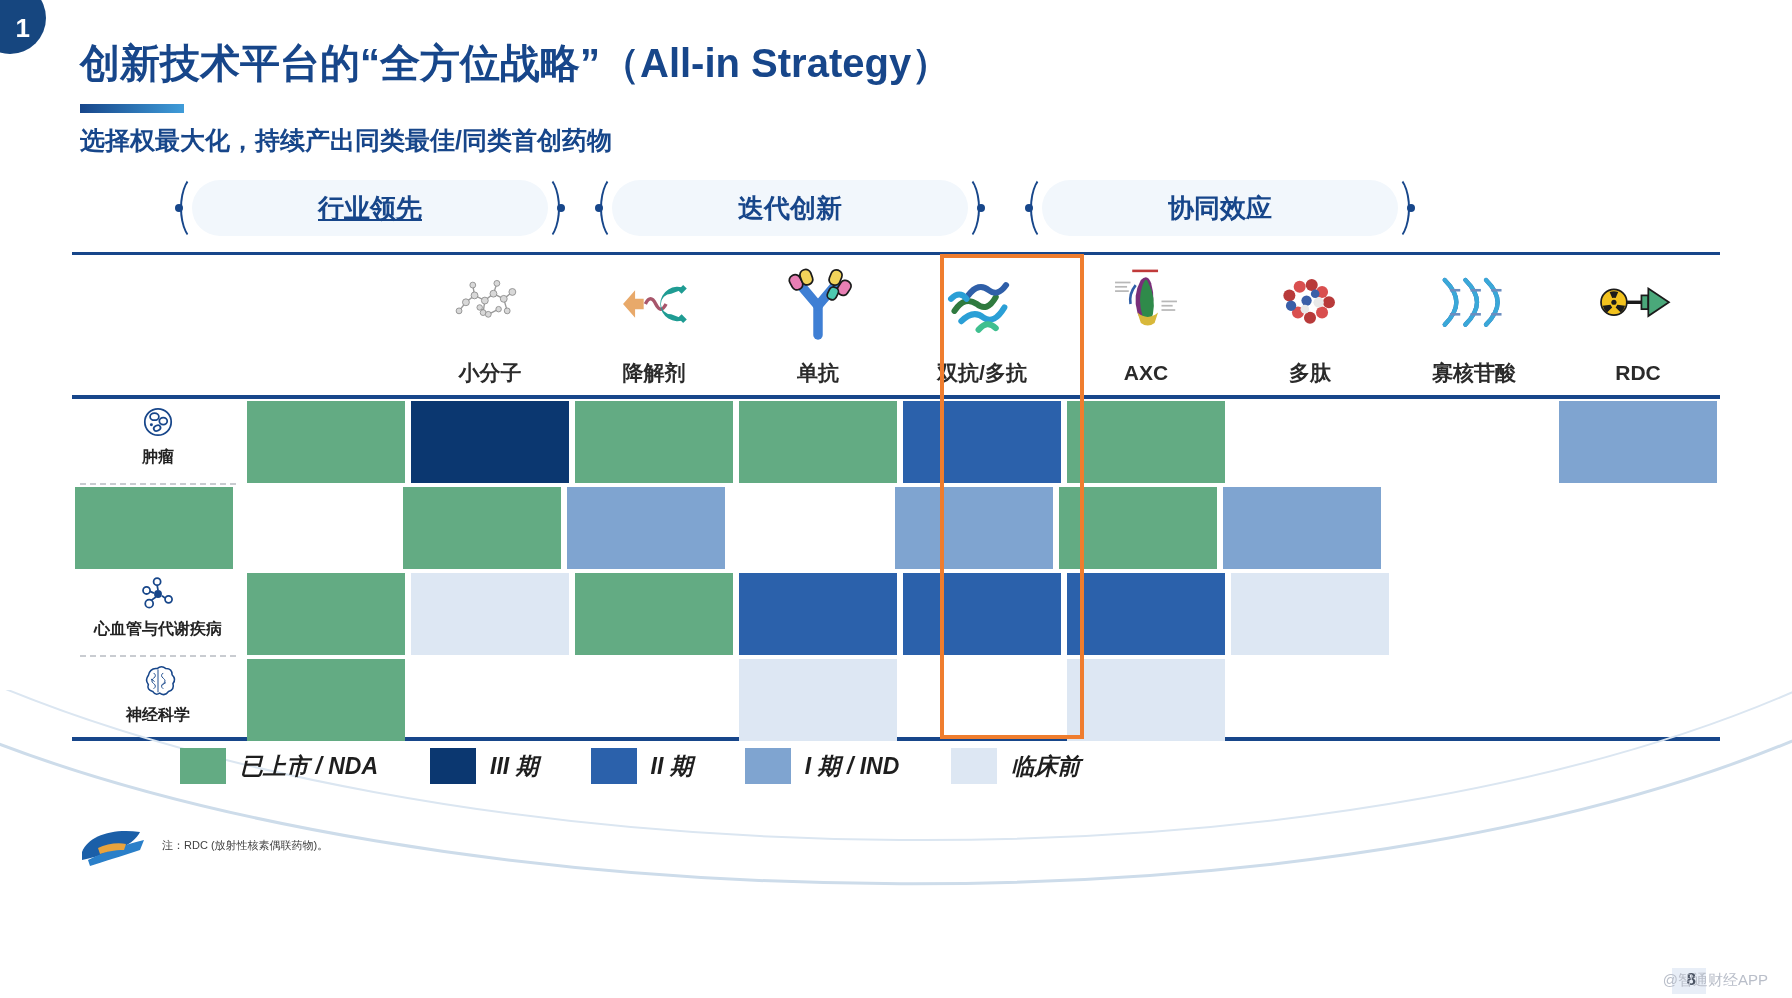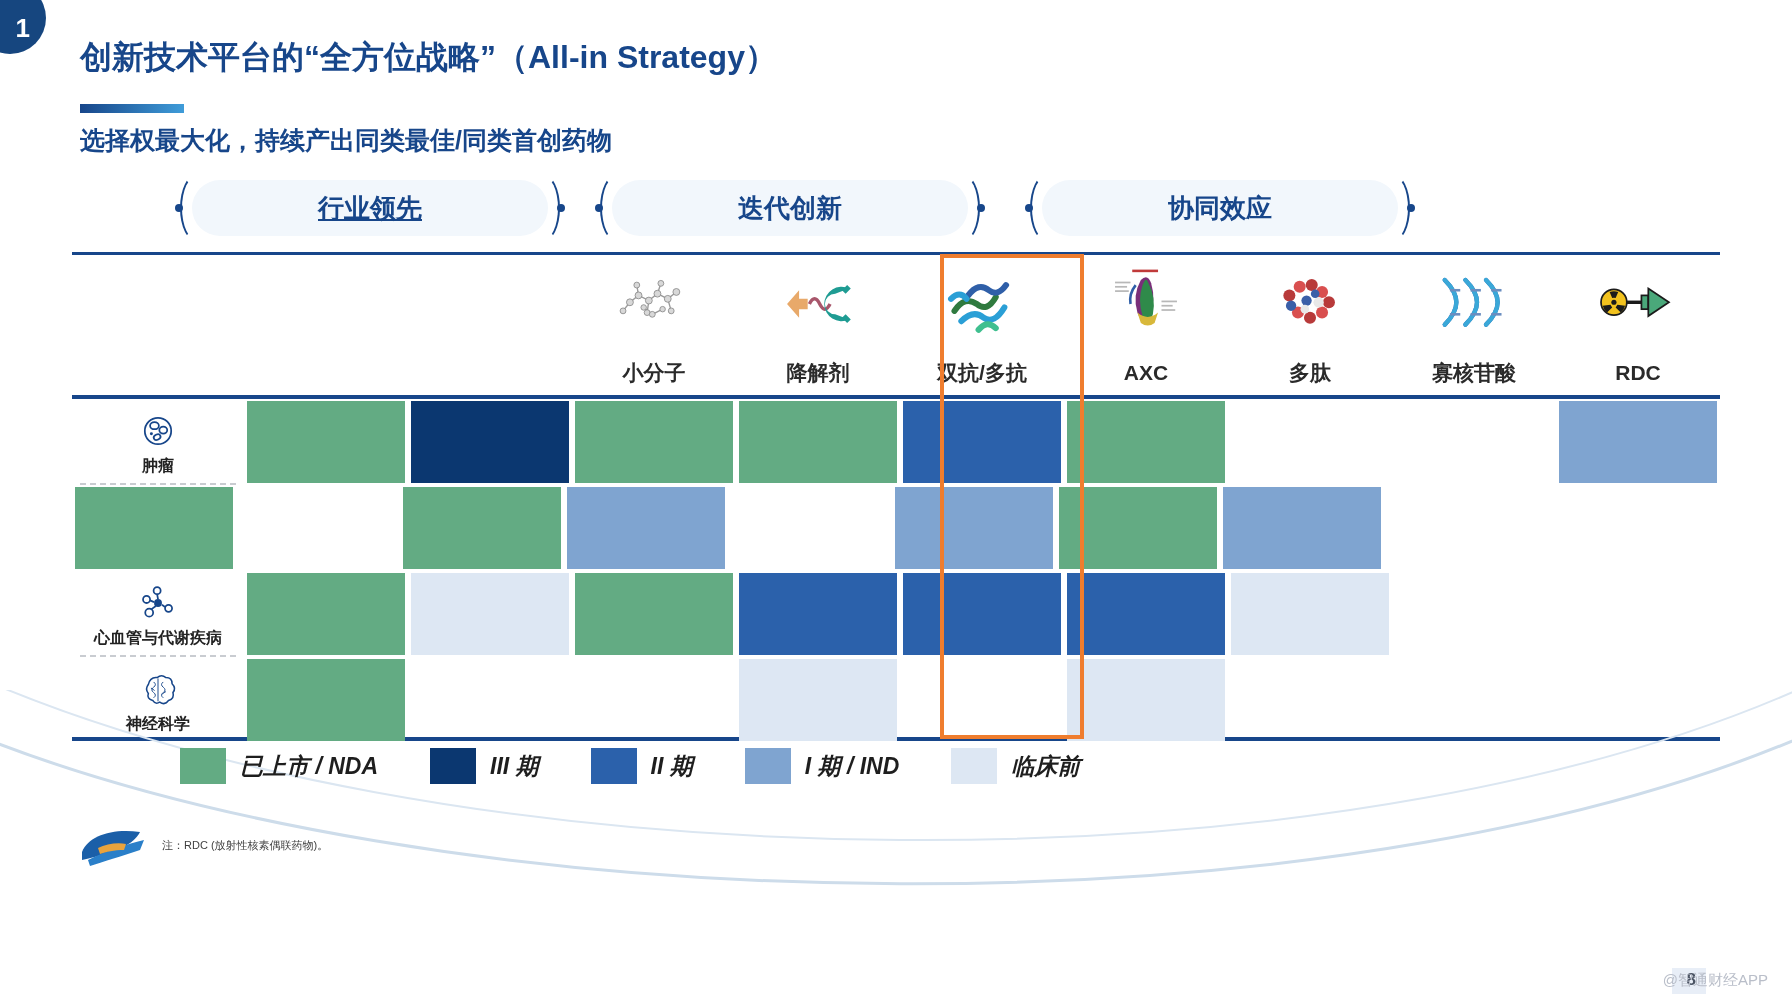--- a/index.html
+++ b/index.html
@@ -24,21 +24,21 @@
     display: flex;
     align-items: flex-end;
     justify-content: flex-end;
     padding: 0 16px 10px 0;
   }
 
   
   .title {
     position: absolute;
     left: 80px; top: 36px;
-    font-size: 32px;
+    font-size: 40px;
     font-weight: bold;
     color: #17468a;
     letter-spacing: 0px;
     white-space: nowrap;
   }
   .title-rule {
     position: absolute;
     left: 80px; top: 104px;
     width: 104px; height: 9px;
     background: linear-gradient(90deg, #17468a 0%, #3f9cd9 100%);
@@ -107,21 +107,21 @@
   .icon-slot { height: 96px; display: flex; align-items: center; justify-content: center; }
   .col-label {
     font-size: 21px; font-weight: bold; color: #2a2a2a;
     height: 42px; line-height: 42px; white-space: nowrap;
   }
 
   .body-rows { position: absolute; left: 0; top: 147px; width: 1648px; }
   .grid-row { display: flex; height: 86px; position: relative; }
   .rowhead {
     width: 172px; display: flex; flex-direction: column;
-    align-items: center; justify-content: center; position: relative; font-family: Liberation Serif, serif;
+    align-items: center; position: relative; font-family: Liberation Serif, serif;
   }
   .rowhead .r-icon { height: 46px; display:flex; align-items:center; justify-content:center; }
   .rowhead .r-label {
     font-size: 16px; font-weight: bold; color: #222; white-space: nowrap; margin-top: 2px;
   }
   .grid-row .dash {
     position: absolute; left: 8px; bottom: 0; width: 156px;
     border-top: 2px dashed #c9ccd1;
   }
   .cell { width: 164px; position: relative; }
@@ -249,20 +249,37 @@
         <path d="M40 50 q6 -12 12 0 q6 12 12 0" stroke="#a8566b" stroke-width="4" fill="none"></path>
         <path d="M86 32 a20 20 0 1 0 0 36 L70 62 a10 10 0 1 1 0 -24 Z" fill="#1f9c93"></path>
         <path d="M80 36 L86 30 M80 64 L86 70" stroke="#1f9c93" stroke-width="6"></path>
           </svg>
         </div>
         <div class="col-label">降解剂</div>
       </div>
       <div class="head-cell">
         <div class="icon-slot">
           <svg viewBox="0 0 100 100" width="86" height="86">
+            <g stroke="#1b1b1b" stroke-width="2.5">
+        <path d="M50 52 L50 86" stroke="#3f7fd4" stroke-width="11" stroke-linecap="round"></path>
+        <path d="M50 52 L28 26" stroke="#3f7fd4" stroke-width="11" stroke-linecap="round"></path>
+        <path d="M50 52 L72 26" stroke="#3f7fd4" stroke-width="11" stroke-linecap="round"></path>
+            </g>
+        <rect x="18" y="16" width="13" height="18" rx="6" fill="#e87fb4" stroke="#1b1b1b" stroke-width="2" transform="rotate(-28 24 25)"></rect>
+        <rect x="30" y="10" width="13" height="18" rx="6" fill="#f2d35a" stroke="#1b1b1b" stroke-width="2" transform="rotate(-20 36 19)"></rect>
+        <rect x="64" y="10" width="13" height="18" rx="6" fill="#f2d35a" stroke="#1b1b1b" stroke-width="2" transform="rotate(22 70 19)"></rect>
+        <rect x="74" y="22" width="13" height="18" rx="6" fill="#e87fb4" stroke="#1b1b1b" stroke-width="2" transform="rotate(34 80 31)"></rect>
+        <rect x="62" y="30" width="11" height="15" rx="5" fill="#4cc9b0" stroke="#1b1b1b" stroke-width="2" transform="rotate(26 67 37)"></rect>
+          </svg>
+        </div>
+        <div class="col-label">单抗</div>
+      </div>
+      <div class="head-cell">
+        <div class="icon-slot">
+          <svg viewBox="0 0 100 100" width="86" height="86">
             <g fill="none" stroke-width="7" stroke-linecap="round">
         <path d="M18 58 q12 -18 26 -8 q12 10 22 -8" stroke="#2f7a3f"></path>
         <path d="M26 70 q14 -14 26 -4 q12 8 24 -12" stroke="#2a9fd6"></path>
         <path d="M34 40 q12 -16 24 -6 q10 8 20 -6" stroke="#2f5fa8"></path>
         <path d="M46 80 q10 -12 20 -2" stroke="#3fbf8f"></path>
         <path d="M14 44 q10 -10 18 0" stroke="#2a9fd6"></path>
             </g>
           </svg>
         </div>
         <div class="col-label">双抗/多抗</div>

